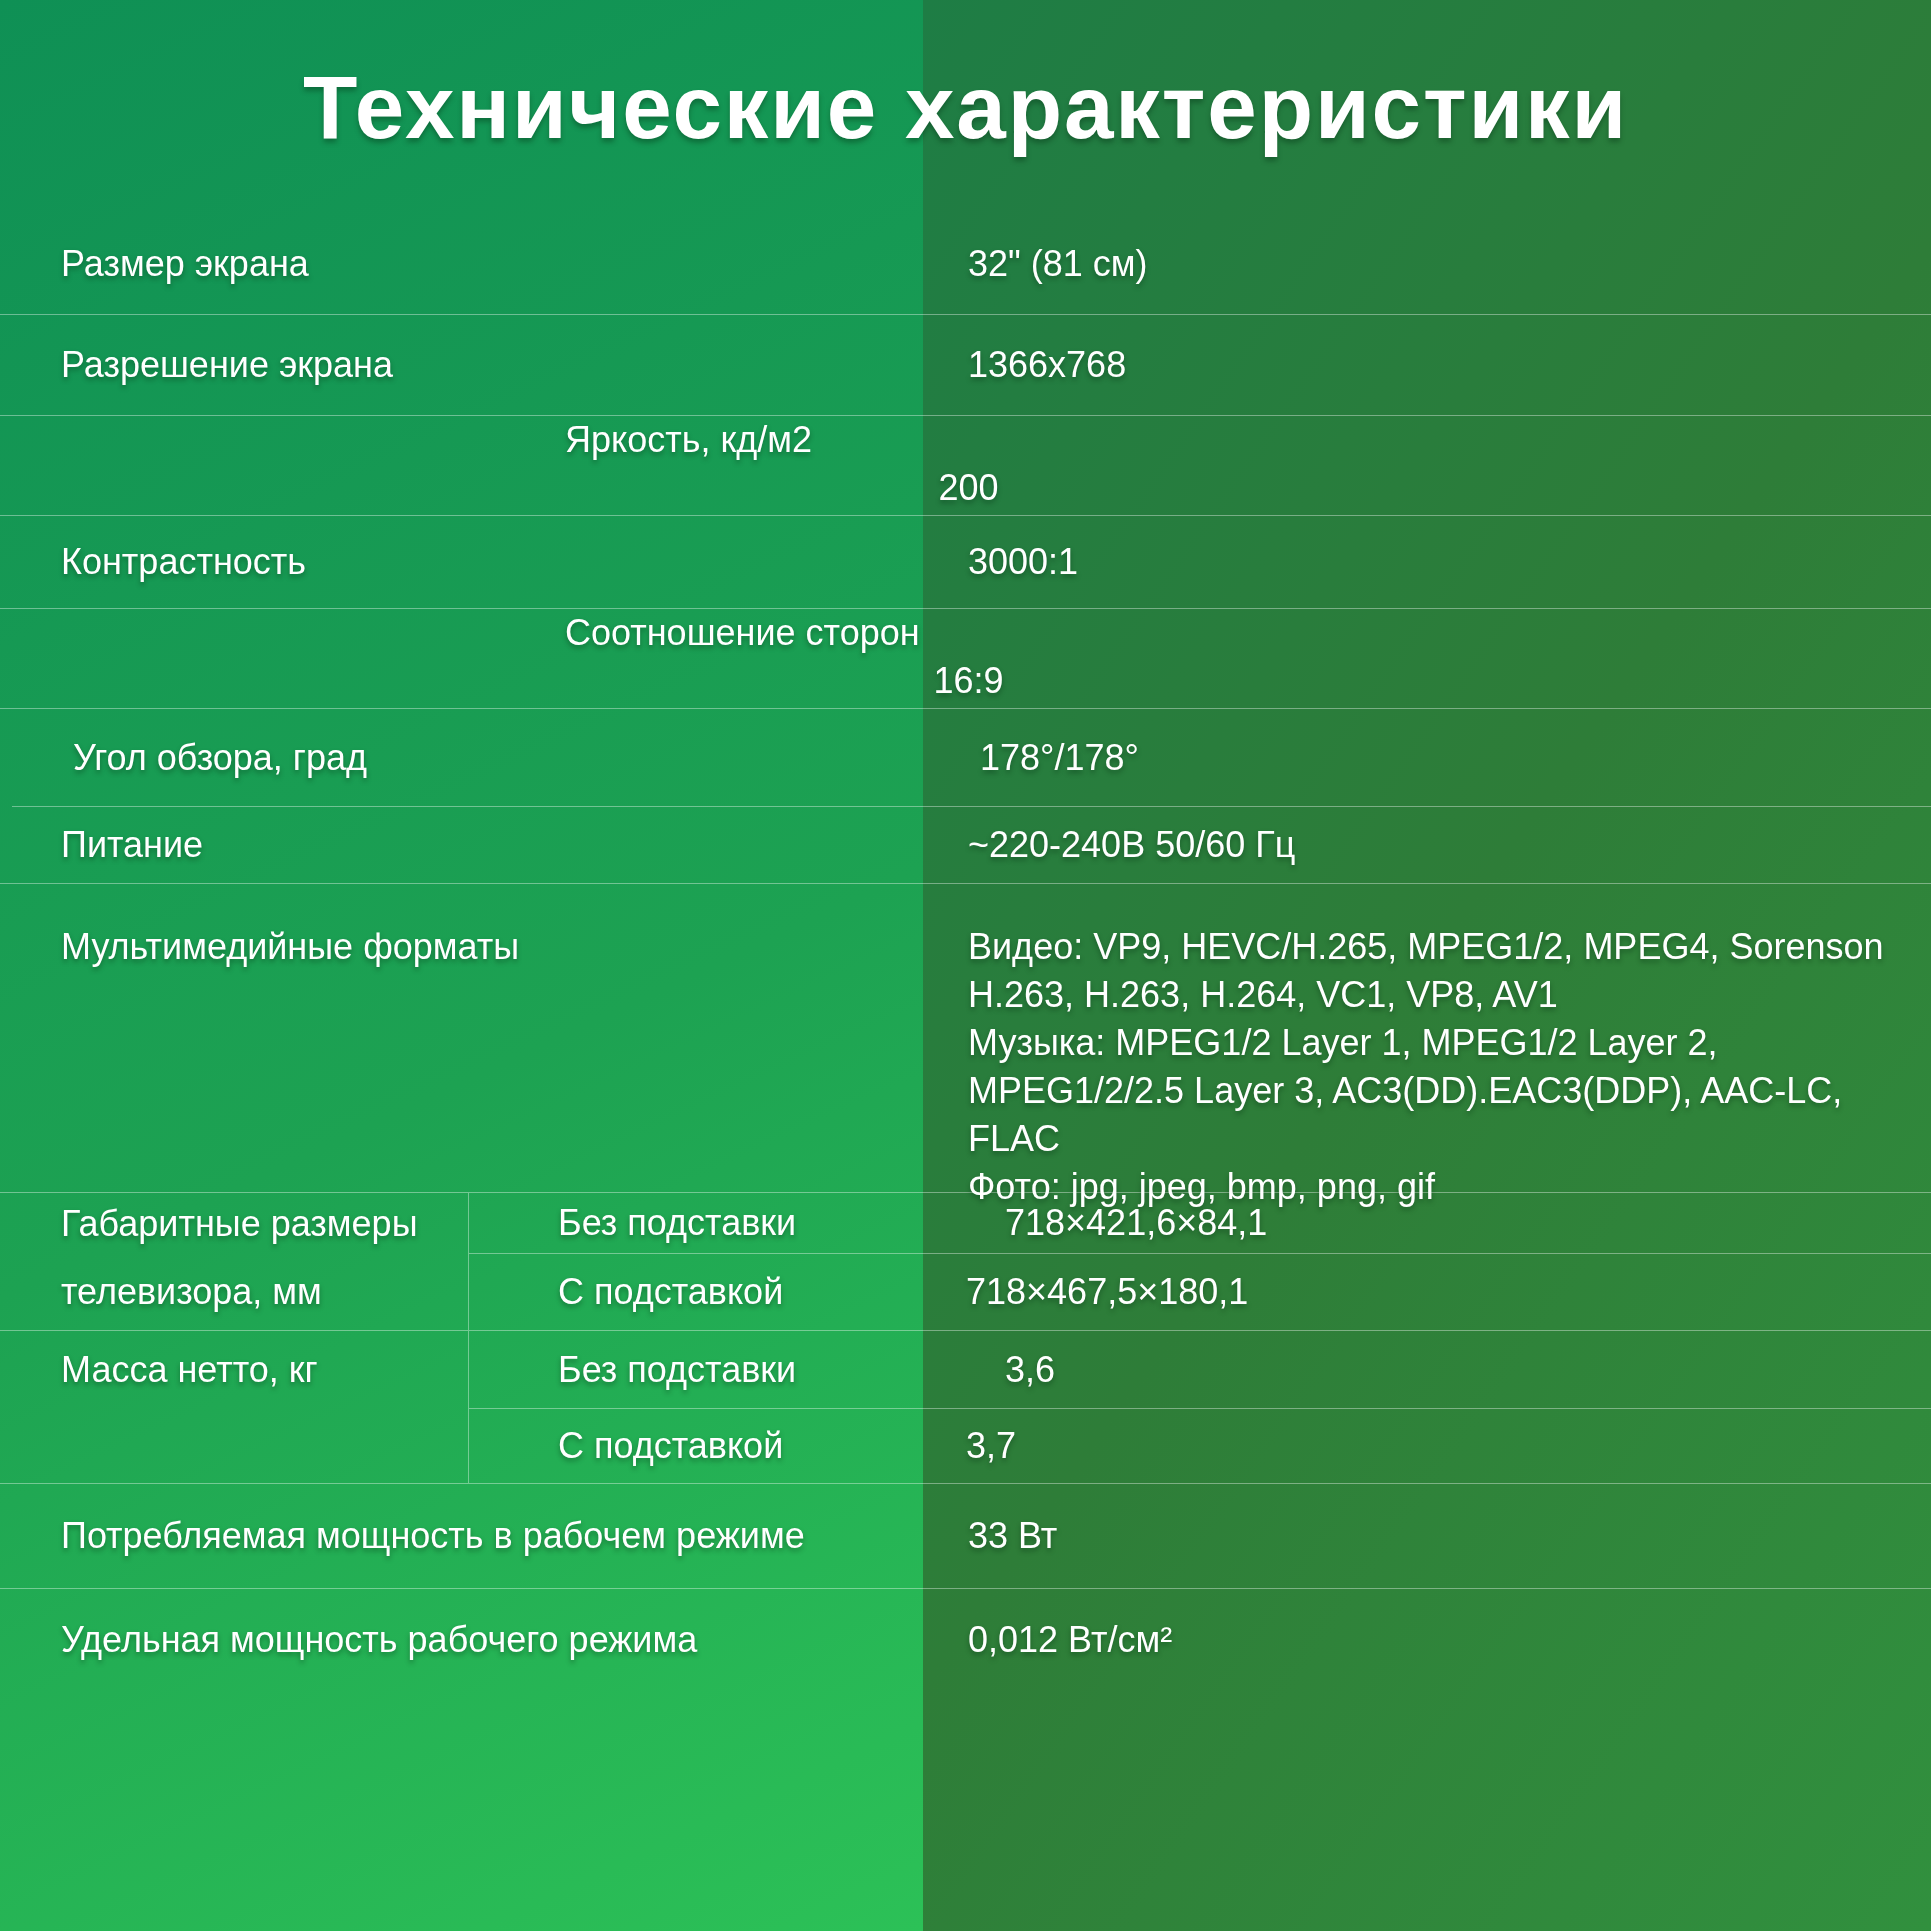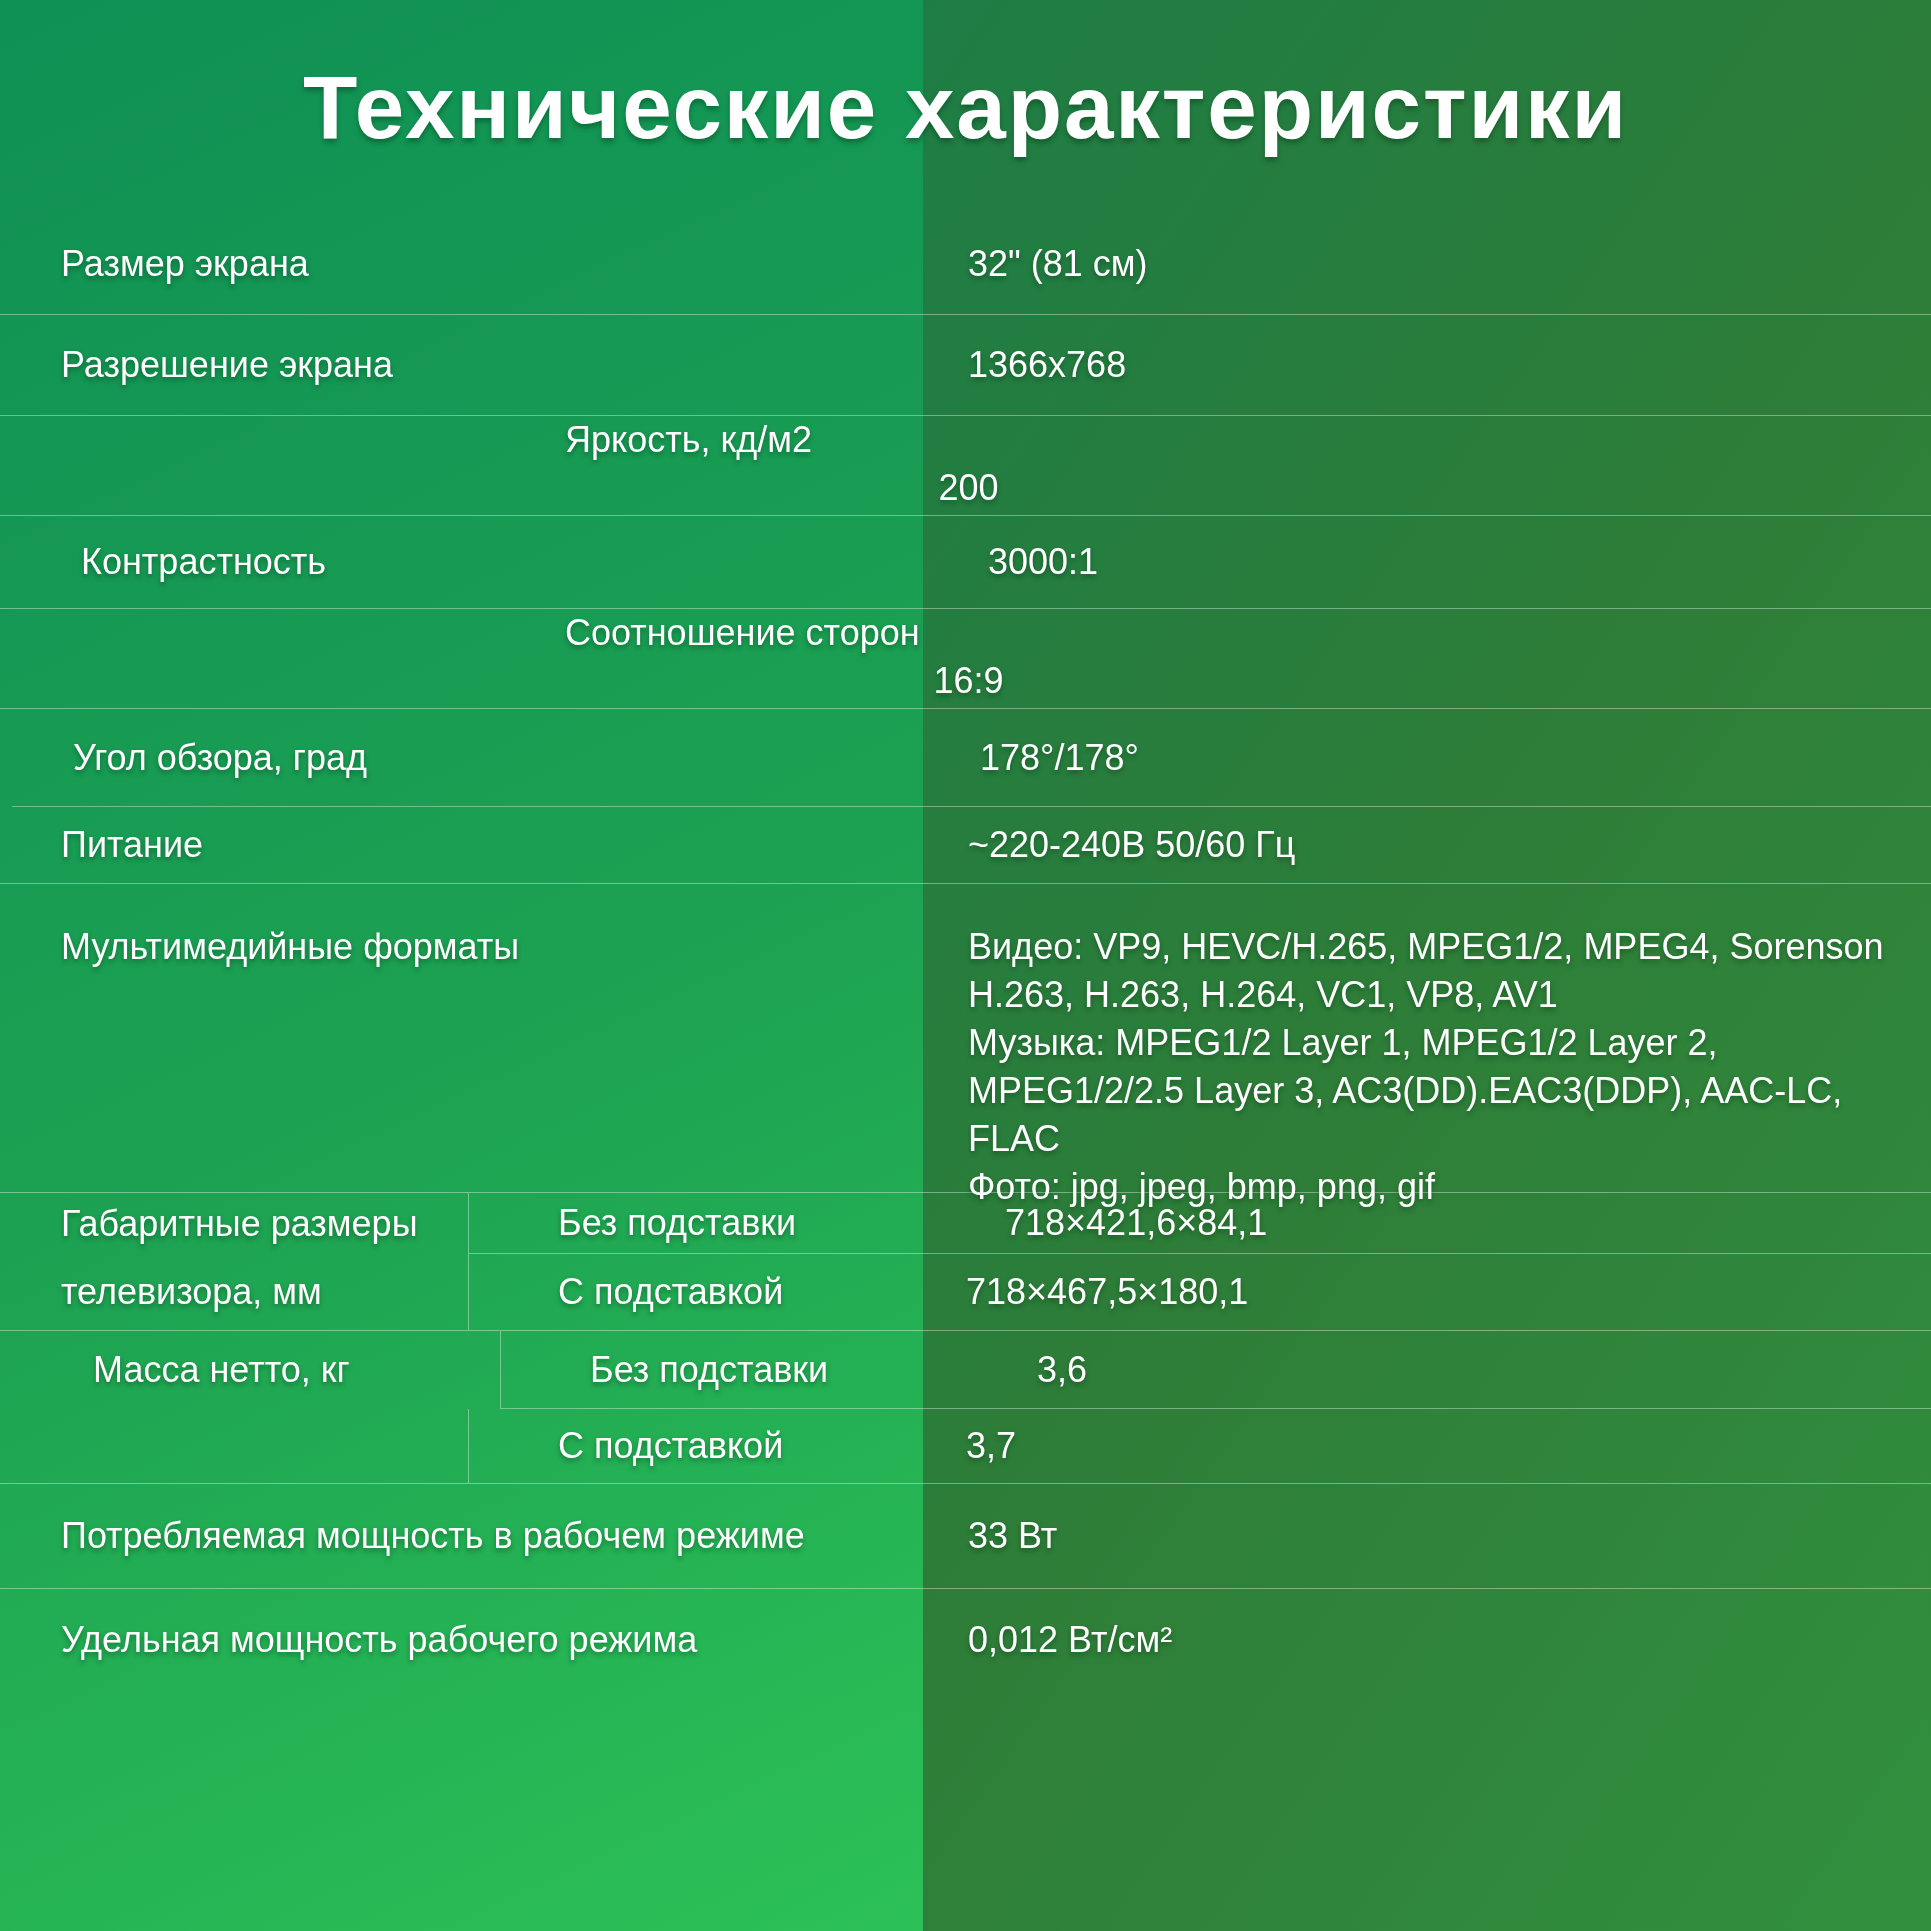--- a/index.html
+++ b/index.html
@@ -62,21 +62,21 @@
   .cell-value {
     flex: 1;
     padding-left: 45px;
     padding-right: 39px;
     font-size: 36px;
     line-height: 48px;
     white-space: pre-line;
     text-shadow: 0 2.9px 4.8px rgba(0, 40, 15, 0.4);
   }
   
-  .h105 { height: 101px; } .h104 { height: 100px; flex-direction: column; } .h96 { height: 93px; padding-left: 20px; }
+  .h105 { height: 101px; } .h104 { height: 100px; flex-direction: column; } .h96 { height: 93px; }
   .h101 { height: 98px; margin-left: 12px; } .h193 { height: 186px; } .h80 { height: 77px; }
   .h320 { height: 309px; } .h109 { height: 105px; } .h159 { height: 154px; }
   .pt12 { padding-top: 11.6px; }
   .pt40 { padding-top: 39px; }
   .pt28 { padding-top: 27px; }
   
   .subrow { display: flex; align-items: stretch; }
   .subrow .left-part {
     width: 469px;
     padding-left: 61px;
@@ -96,21 +96,21 @@
   .subrow.part-border { border-bottom: none; }
   .subrow.part-border .right-part { border-bottom: 1.9px solid rgba(255,255,255,0.38); gap: 39px; }
   .sub-label {
     width: 452px;
     padding-left: 89px;
     padding-right: 19.3px;
     font-size: 36px;
     line-height: 48px;
     text-shadow: 0 2.9px 4.8px rgba(0, 40, 15, 0.4);
   }
-  .h63 { height: 61px; } .h81 { height: 78px; padding-left: 32px; } .h78 { height: 75px; }
+  .h63 { height: 61px; } .h81 { height: 78px; } .h78 { height: 75px; }
 </style>
 </head>
 <body>
 
 <div class="stage">
   <div class="bg">
     <div class="bg-left"></div>
     <div class="bg-right"></div>
   </div>
 

